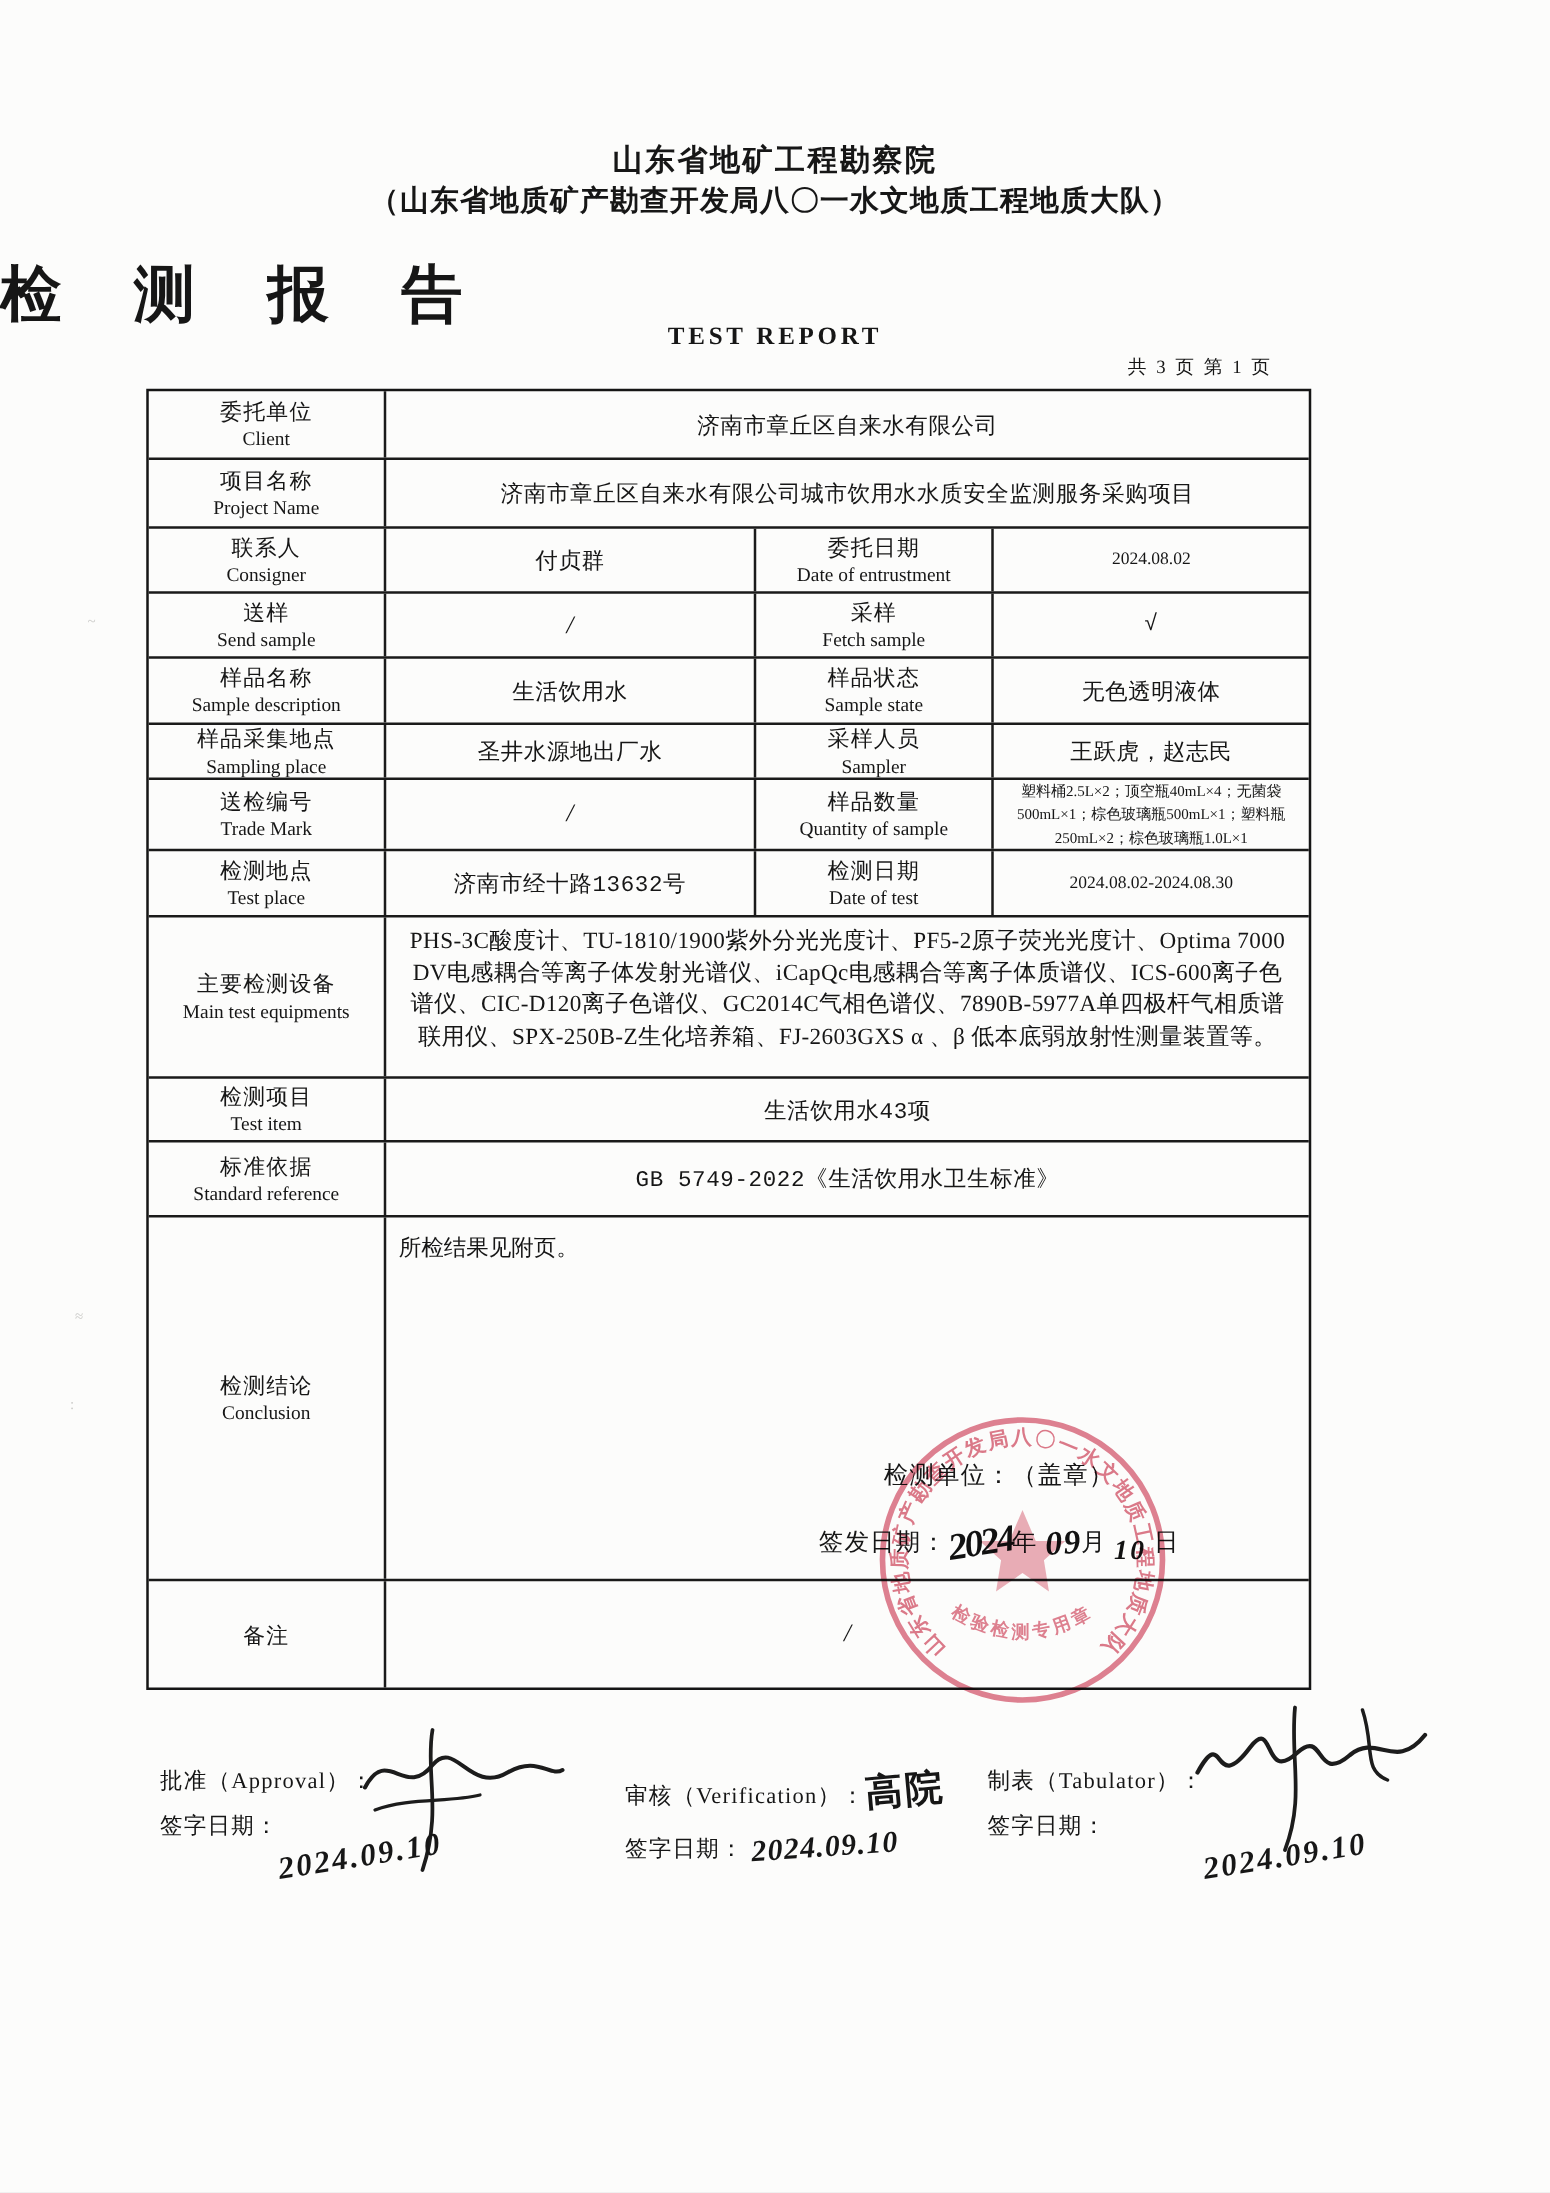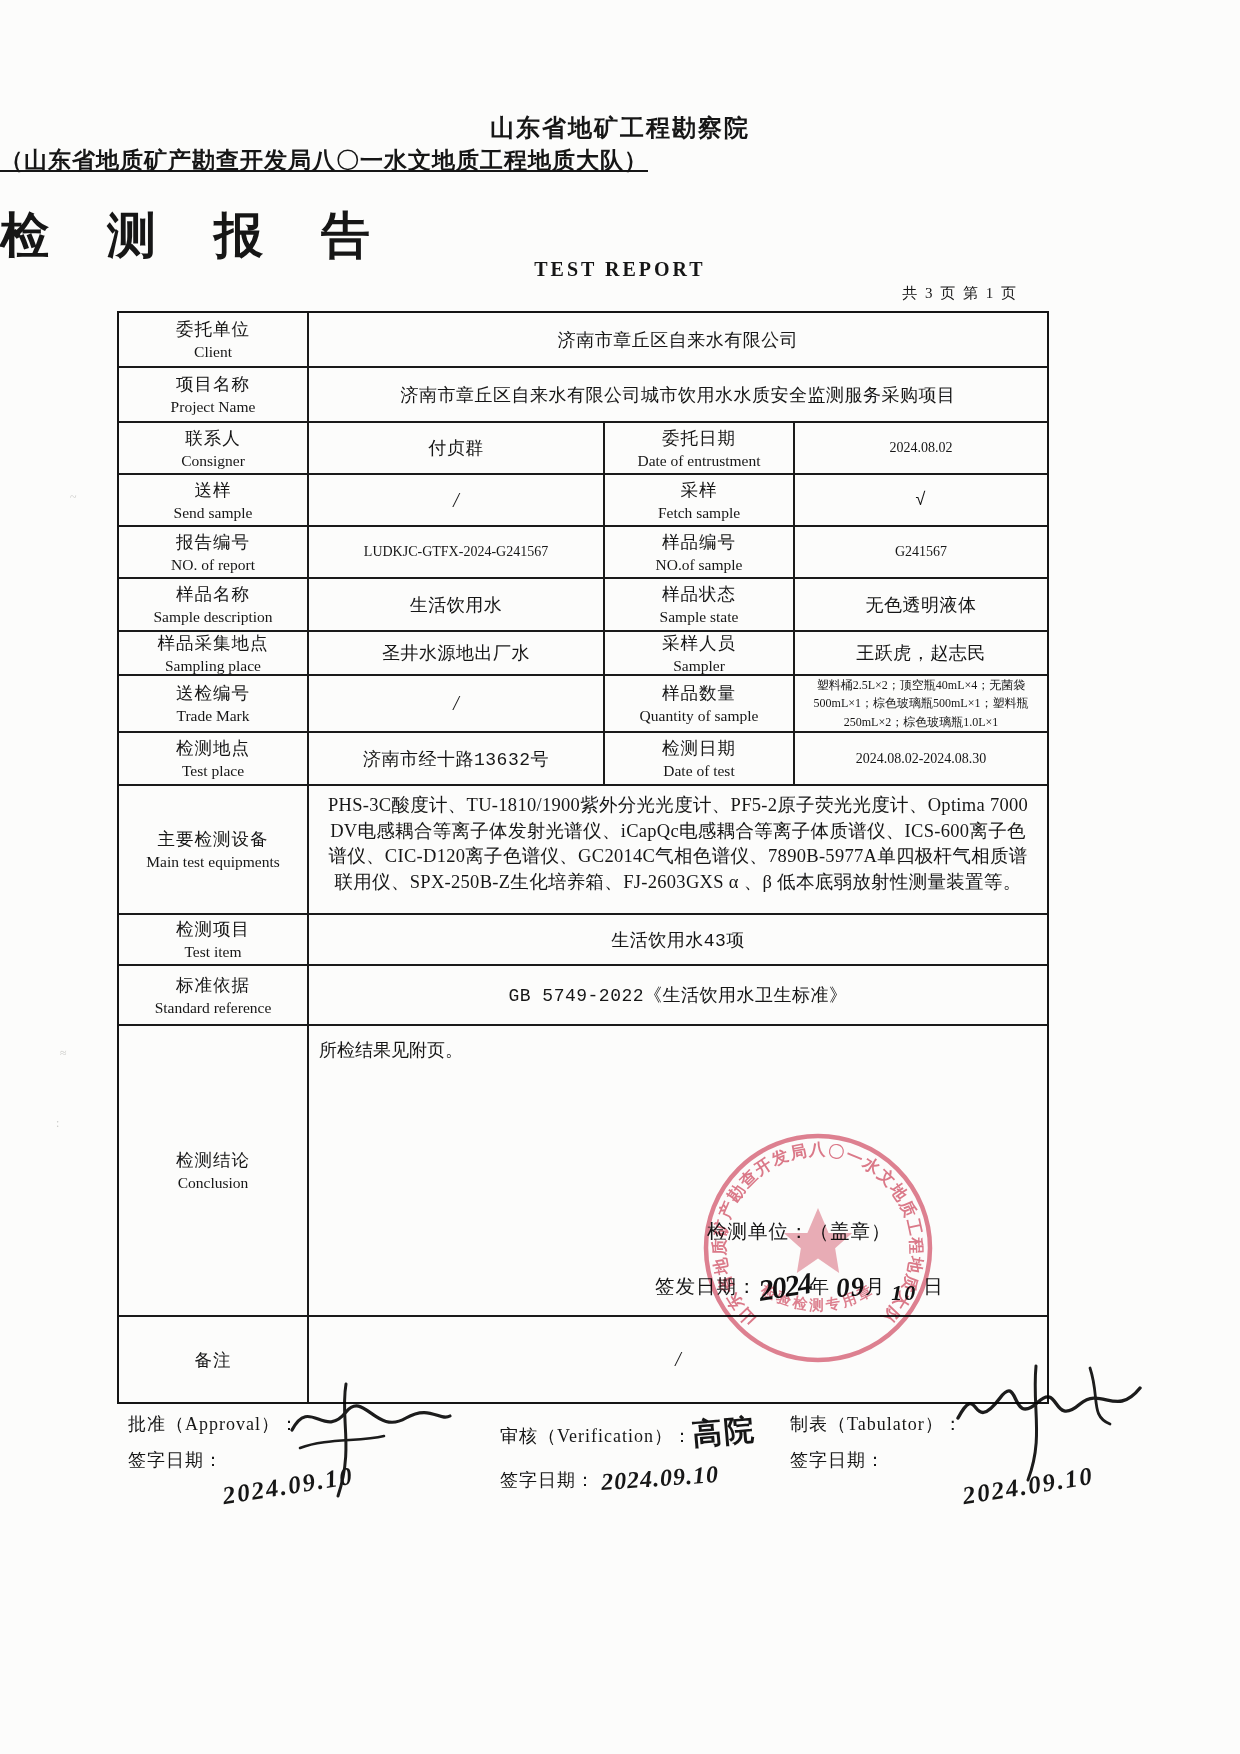--- a/index.html
+++ b/index.html
@@ -4,22 +4,22 @@
 <style>
   html,body{margin:0;padding:0;background:#e8e8e8;}
   .page{
     position:relative;width:1240px;height:1754px;margin:0 auto;
     background:#fcfcfb;color:#161616;overflow:hidden;
     font-family:"Liberation Serif","DejaVu Serif",serif;
   }
   
   .org1{position:absolute;top:112px;left:0;width:100%;text-align:center;
         font-size:24px;font-weight:700;letter-spacing:2px;}
-  .org2{position:absolute;top:145px;left:0;width:100%;text-align:left;
-        font-size:23px;font-weight:700;letter-spacing:1px;text-decoration:underline;}
+  .org2{position:absolute;top:145px;left:0;width:100%;text-align:center;
+        font-size:23px;font-weight:700;letter-spacing:1px;}
   .title-cn{position:absolute;top:203px;left:0;width:100%;text-align:left;
         font-size:49px;font-weight:700;}
   .title-cn span{letter-spacing:58px;margin-right:-58px;}
   .title-en{position:absolute;top:258px;left:0;width:100%;text-align:center;
         font-size:20px;font-weight:700;letter-spacing:3px;}
   .pageinfo{position:absolute;top:284px;right:222px;font-size:15px;letter-spacing:2px;}
   
   .dtable{position:absolute;left:117px;top:311px;width:928px;
         border:2.5px solid #151515;box-sizing:content-box;}
   .trow{display:flex;border-bottom:2px solid #1a1a1a;box-sizing:border-box;}
@@ -117,32 +117,20 @@
         <div class="len">Send sample</div>
       </div>
       <div class="cell v1 slash">/</div>
       <div class="cell lab">
         <div class="lcn">采样</div>
         <div class="len">Fetch sample</div>
       </div>
       <div class="cell v2 end val">√</div>
     </div>
 
-    <div class="trow" style="height:52px">
-      <div class="cell lab">
-        <div class="lcn">报告编号</div>
-        <div class="len">NO. of report</div>
-      </div>
-      <div class="cell v1 val-lat">LUDKJC-GTFX-2024-G241567</div>
-      <div class="cell lab">
-        <div class="lcn">样品编号</div>
-        <div class="len">NO.of sample</div>
-      </div>
-      <div class="cell v2 end val-lat">G241567</div>
-    </div>
 
     <div class="trow" style="height:53px">
       <div class="cell lab">
         <div class="lcn">样品名称</div>
         <div class="len">Sample description</div>
       </div>
       <div class="cell v1 val">生活饮用水</div>
       <div class="cell lab">
         <div class="lcn">样品状态</div>
         <div class="len">Sample state</div>

